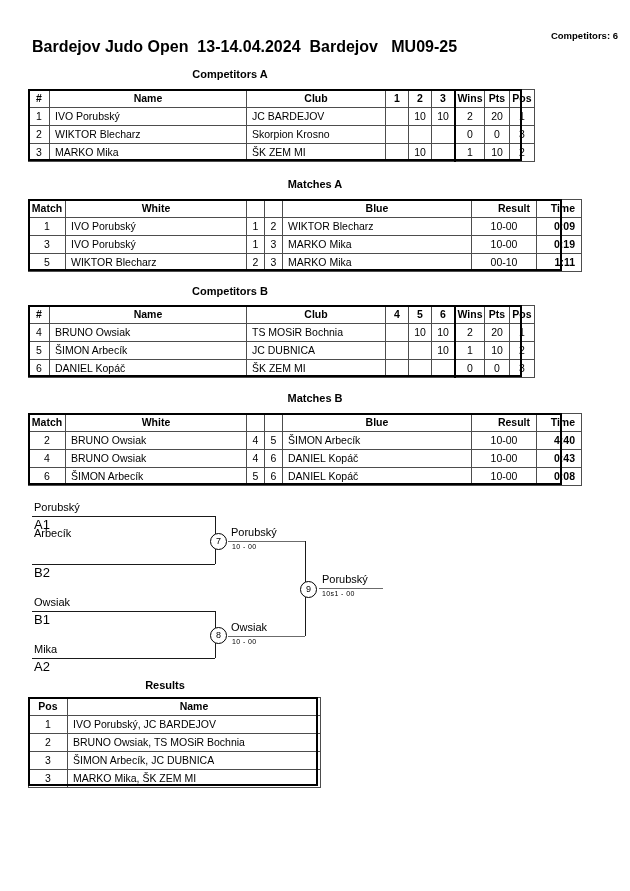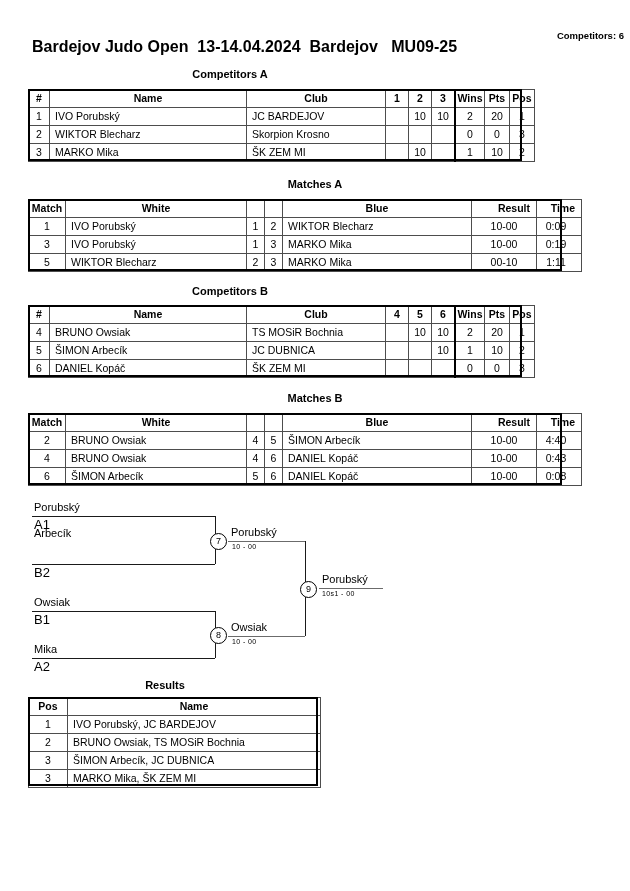--- a/index.html
+++ b/index.html
@@ -28,21 +28,21 @@
     position: absolute;
     left: 32px;
     top: 0;
     font-size: 16px;
     font-weight: bold;
     letter-spacing: 0px;
     white-space: pre;
   }
   .competitors-count {
     position: absolute;
-    right: 6px;
+    right: 12px;
     top: 30px;
     font-size: 9.5px;
     font-weight: bold;
     white-space: nowrap;
   }
 
   
   .section-caption {
     position: absolute;
     font-size: 11px;
@@ -73,21 +73,21 @@
     text-align: center;
   }
   .outer-frame {
     position: absolute;
     border: 2px solid #000000;
     box-sizing: border-box;
     pointer-events: none;
   }
   .cell-l { text-align: left; padding-left: 5px !important; }
   .cell-c { text-align: center; }
-  .cell-r { text-align: center; padding-right: 6px !important; }
+  .cell-r { text-align: right; padding-right: 6px !important; font-weight: bold; }
 
   .thick-left { border-left: 2px solid #000000 !important; }
 
   
   .bracket {
     position: absolute;
     left: 0;
     top: 0;
     width: 572px;
     height: 891px;

